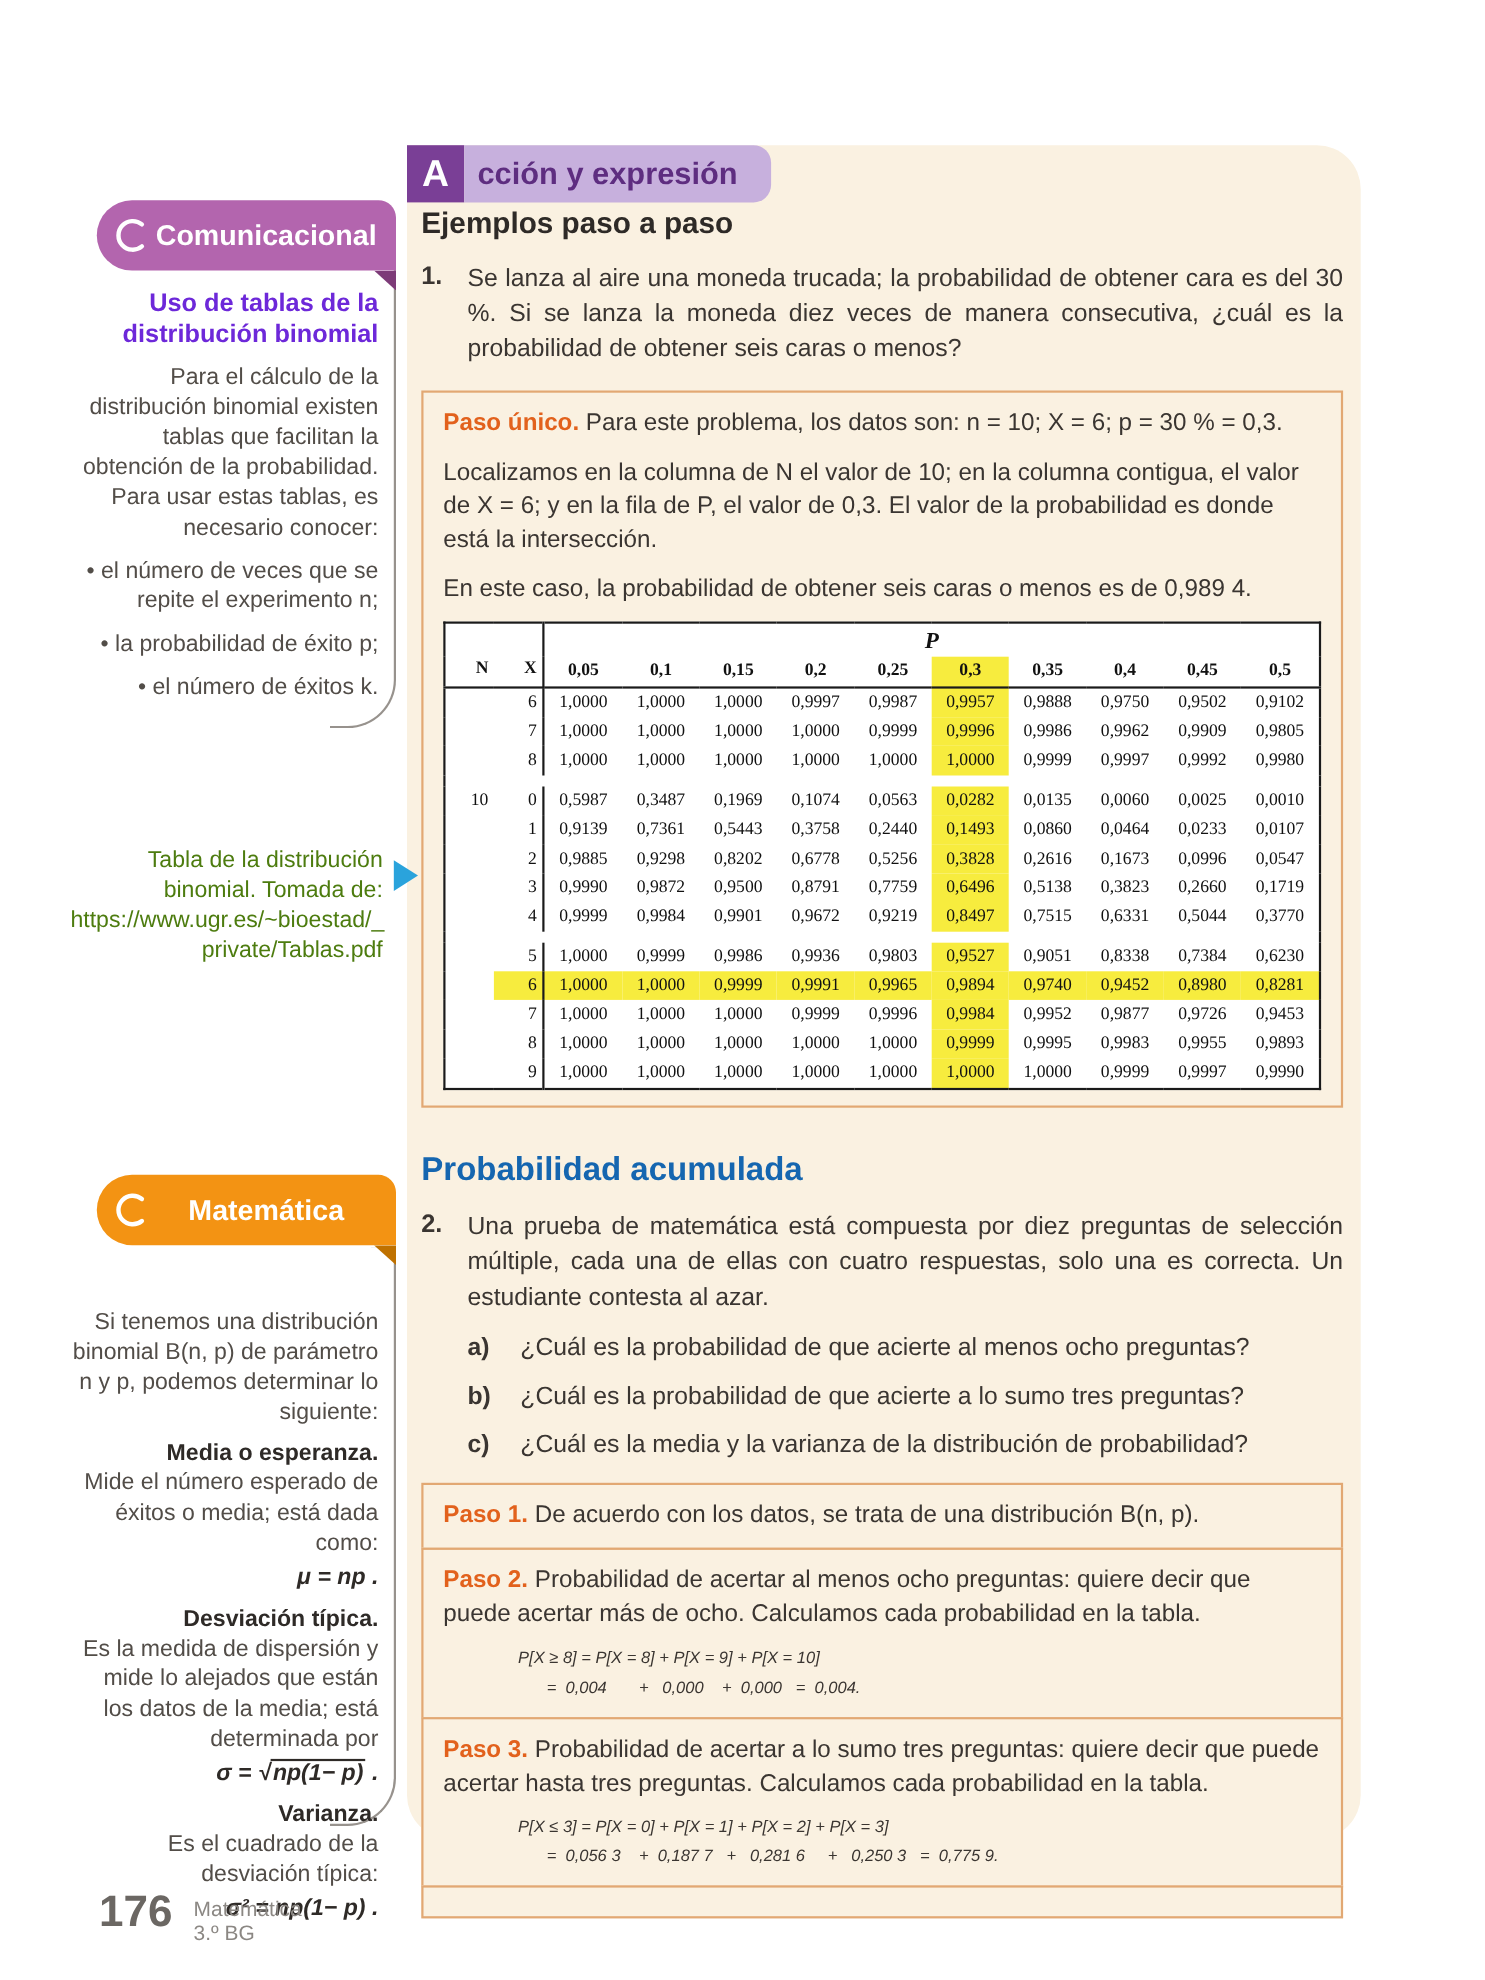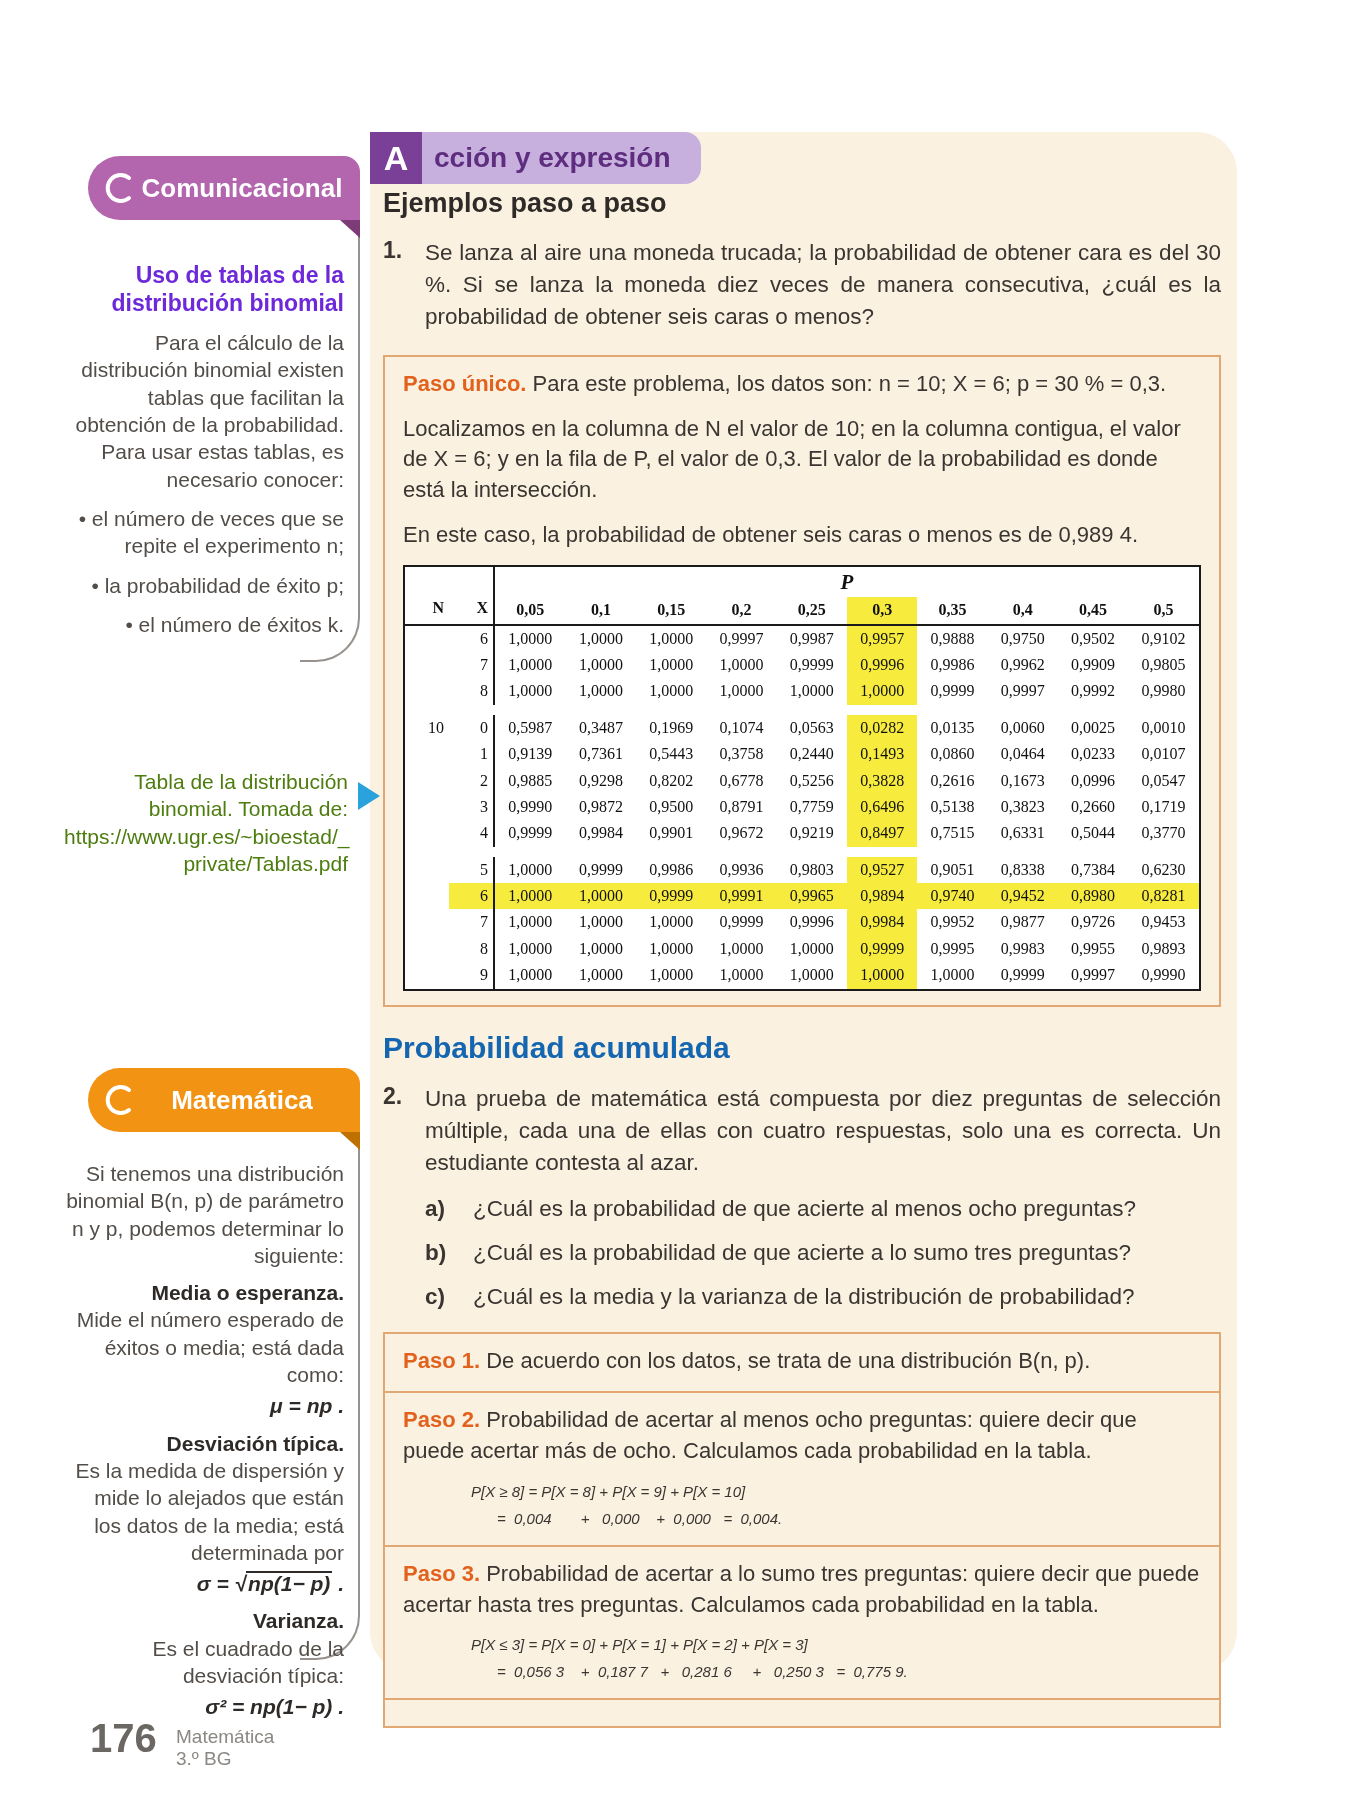--- a/index.html
+++ b/index.html
@@ -26,21 +26,21 @@
 
   .paso-box{border:2px solid #e2a873;padding:12px 18px 14px 18px;font-size:22px;line-height:1.4;
         margin-top:22px;background:var(--c-panel_beige,#faf1e1);}
   .paso-box + .paso-box{margin-top:-2px;}
   .paso-label{color:var(--c-orange_label,#e2611c);font-weight:bold;text-align:right;}
   .paso-par{margin-top:14px;}
   .paso-line{white-space:pre;font-style:italic;margin:12px 0 2px 2px;font-size:22px;}
   .formula{white-space:pre;font-style:italic;margin:14px 0 2px 68px;font-size:15px;}
   .formula.cont{margin-left:94px;margin-top:6px;}
 
-  .subheading{margin-top:24px;font-size:30px;font-weight:bold;color:var(--c-blue_heading,#1566b0);}
+  .subheading{margin-top:40px;font-size:30px;font-weight:bold;color:var(--c-blue_heading,#1566b0);}
 
   .abc{display:flex;margin:18px 0 18px 42px;}
   .abc .letter{width:48px;font-weight:bold;font-size:22.5px;flex:none;}
   .abc .atext{flex:1;font-size:22.5px;}
 
   
   table.binom{border-collapse:collapse;width:100%;margin-top:14px;border:2px solid #1a1a1a;
         font-family:"Liberation Serif",serif;background:#fff;}
   table.binom th,table.binom td{padding:2px 3px;font-size:16px;text-align:center;color:#111;}
   table.binom .ncol{width:36px;text-align:right;padding-right:5px;}
@@ -49,37 +49,37 @@
   table.binom thead .pv{font-weight:bold;}
   table.binom thead tr.pvrow th{border-bottom:2px solid #1a1a1a;}
   table.binom thead th.nx{font-weight:bold;border-bottom:2px solid #1a1a1a;vertical-align:bottom;padding-bottom:4px;}
   table.binom tr.spacer td{height:10px;padding:0;}
   table.binom .hl{background:var(--c-highlight_yellow,#f7ec3e);}
 
   
   .tab{position:absolute;left:88px;width:272px;height:64px;display:flex;align-items:center;
         color:#fff;font-weight:bold;border-radius:32px 16px 0 32px;z-index:2;}
   .tab .tab-label{flex:1;text-align:center;font-size:26px;padding-right:16px;}
-  .tab-comunicacional{top:156px;background:var(--c-magenta,#b365ae);}
+  .tab-comunicacional{top:182px;background:var(--c-magenta,#b365ae);}
   .tab-matematica{top:1068px;background:var(--c-orange,#f39313);}
   .tab-fold{position:absolute;right:0;top:64px;width:20px;height:18px;
         clip-path:polygon(0 0,100% 0,100% 100%);}
   .tab-comunicacional .tab-fold{background:#7d3b78;}
   .tab-matematica .tab-fold{background:#bf7100;}
   .c-ring{margin-left:12px;flex:none;display:flex;align-items:center;}
 
   .note-outline{position:absolute;left:300px;width:58px;border-right:2px solid #97928d;
         border-bottom:2px solid #97928d;border-bottom-right-radius:44px;}
   .outline-1{top:236px;height:424px;}
   .outline-2{top:1134px;height:524px;}
 
   .note{position:absolute;left:66px;width:278px;text-align:right;color:#524d48;
         font-size:21px;line-height:1.3;}
   .note-1{top:262px;}
-  .note-2{top:1160px;}
+  .note-2{top:1188px;}
   .note-title{font-weight:bold;color:#6d28d9;font-size:23px;line-height:1.2;margin-bottom:12px;}
   .note-par{margin-bottom:4px;}
   .note-bullet{margin-top:12px;}
   .note-sub{font-weight:bold;color:#2e2a27;margin-top:10px;}
   .note-formula{font-weight:bold;font-style:italic;color:#2e2a27;margin-top:4px;}
   .rad{display:inline-block;border-top:2px solid currentColor;padding:0 2px;line-height:1.05;text-align:right;}
 
   .table-caption{position:absolute;left:64px;top:768px;width:284px;text-align:right;
         color:#4d7c0f;font-size:21px;line-height:1.3;}
   .caption-arrow{position:absolute;left:358px;top:782px;width:0;height:0;

